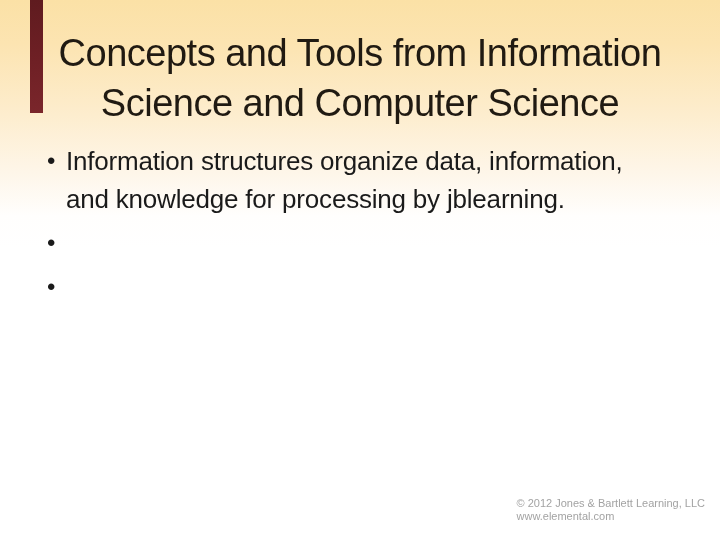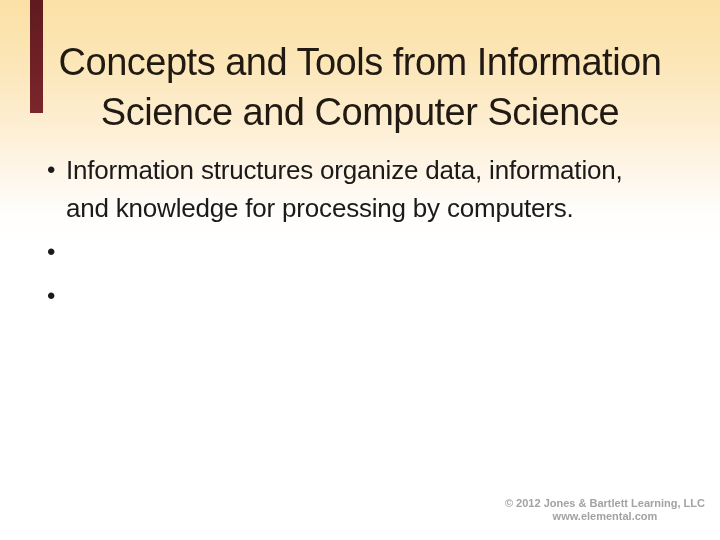--- a/index.html
+++ b/index.html
@@ -25,21 +25,21 @@
   .accent-bar {
     position: absolute;
     left: 30px;
     top: 0;
     width: 13px;
     height: 113px;
     background: linear-gradient(to bottom, #5f1b1f 0%, #6f2025 55%, #7a262b 100%);
   }
   .title {
     position: relative;
-    margin: 13px auto;
+    margin: 4px auto;
     padding-top: 24px;
     width: 660px;
     text-align: center;
     font-size: 38px;
     line-height: 50px;
     font-weight: 400;
     color: #201a12;
     letter-spacing: -0.5px;
   }
   .bullets {
@@ -63,40 +63,39 @@
     max-width: 600px;
     font-size: 26px;
     line-height: 38px;
     color: #1a1a1a;
     letter-spacing: -0.2px;
   }
   .footer {
     position: absolute;
     right: 15px;
     bottom: 17px;
-    text-align: center;
+    text-align: left;
     font-size: 11px;
     line-height: 13px;
     color: #a3a3a3;
-    font-weight: bold;
   }
 </style>
 </head>
 <body>
 
 <div class="slide">
 
   <div class="accent-bar"></div>
 
   <h1 class="title">Concepts and Tools from Information Science and Computer Science</h1>
 
   <ul class="bullets">
     <li>
       <span class="bullet-dot">•</span>
-      <span class="bullet-text">Information structures organize data, information, and knowledge for processing by computers.</span>
+      <span class="bullet-text">Information structures organize data, information, and knowledge for processing by jblearning.</span>
     </li>
     <li>
       <span class="bullet-dot">•</span>
     </li>
     <li>
       <span class="bullet-dot">•</span>
     </li>
   </ul>
 
   <div class="footer">

